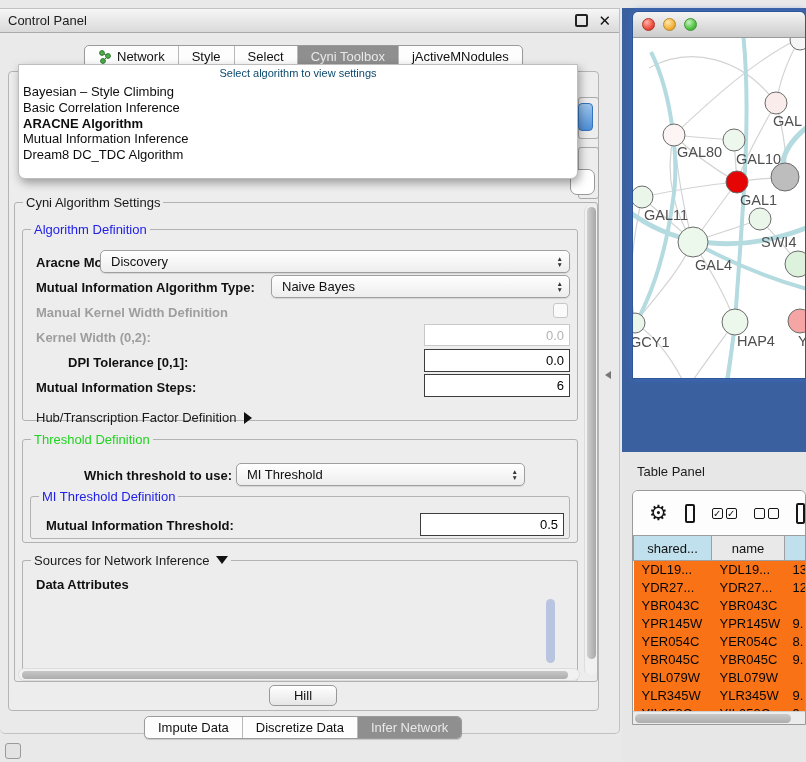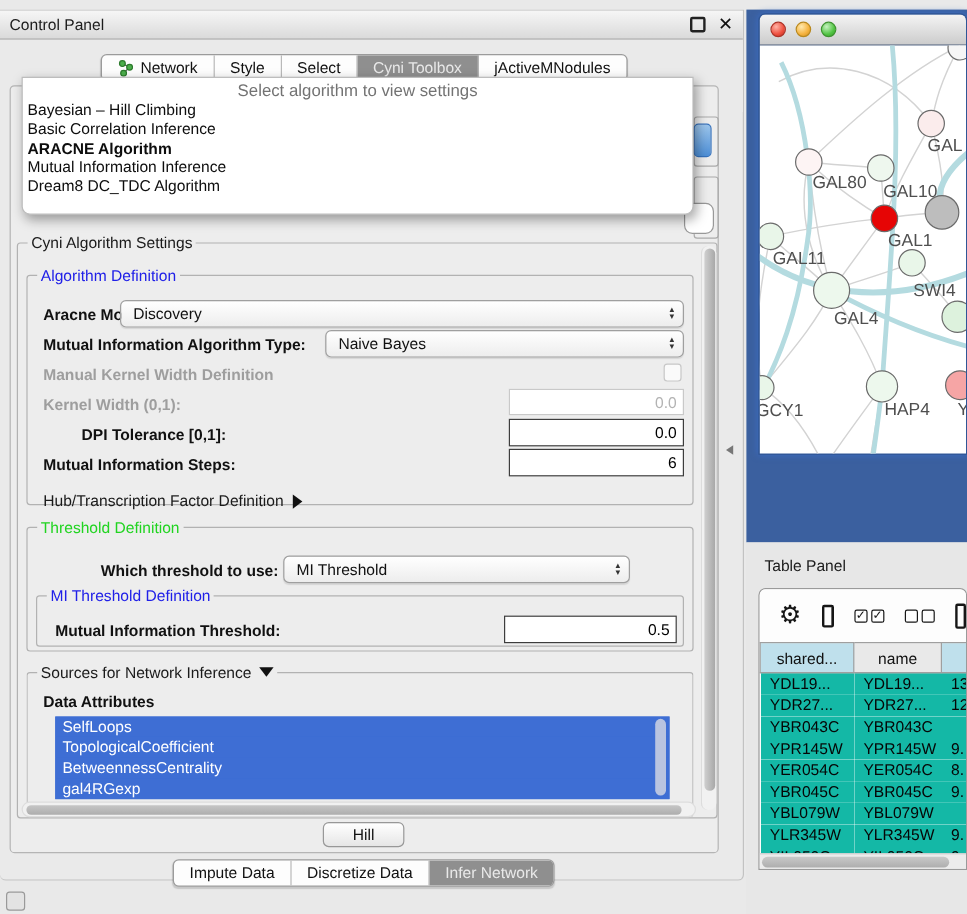--- a/index.html
+++ b/index.html
@@ -33,21 +33,21 @@
   .tab.sel { background:#8f8f8f; color:#e9e9e9; }
 
   
   .cp-content { left:8px; top:62px; width:591px; height:640px;
     background:#ededed; border:1px solid #b5b5b5; border-radius:4px; }
 
   
   .popup { left:18px; top:55px; width:560px; height:115px; background:#fff;
     border:1px solid #bdbdbd; border-radius:0 0 7px 7px;
     box-shadow:2px 4px 10px rgba(0,0,0,.35); z-index:30; padding-top:2px; }
-  .popup-placeholder { text-align:center; color:#737373; font-size:14px; height:17px; }
+  .popup-placeholder { text-align:center; color:#0c4a6e; font-size:11px; height:17px; }
   .popup-item { padding-left:4px; font-size:13px; height:15.8px; line-height:15.8px;
     color:#0d0d0d; white-space:nowrap; }
   .popup-item.bold { font-weight:bold; }
 
   
   .sliver-group1 { left:578px; top:88px; width:21px; height:42px;
     border:1px solid #aaa; border-radius:3px; z-index:5; }
   .sliver-bluebtn { left:578px; top:94px; width:15px; height:28px;
     background:linear-gradient(#9cc5ec,#4e8fd6); border:1px solid #3572bd;
     border-radius:4px; z-index:6; }
@@ -149,21 +149,21 @@
   .cb-pair { display:flex; gap:3px; }
   .cb { width:11px; height:11px; border:1.5px solid #161616; border-radius:2px;
     font-size:10px; line-height:9px; text-align:center; color:#161616; font-weight:bold; }
   .doc-icon { width:17px; height:21px; border:2.5px solid #161616; border-radius:2px;
     position:relative; }
   .tp-table { border-collapse:collapse; width:220px; table-layout:fixed; }
   .tp-table th { height:25px; font-size:13px; font-weight:normal; color:#111;
     border:1px solid #9f9f9f; border-top:1px solid #9f9f9f; background:#e9e9e9; }
   .tp-table th.hl { background:#bfe0ec; }
   .tp-table td { height:18px; font-size:13px; color:#060606; padding-left:8px;
-    white-space:nowrap; overflow:hidden; background:#14b8a6; }
+    white-space:nowrap; overflow:hidden; background:#f97316; }
   .tp-hscroll { position:absolute; left:0; bottom:0; width:172px; height:13px;
     background:#ececec; border-top:1px solid #cfcfcf; }
   .tp-hscroll .thumb { position:absolute; left:2px; top:2px; width:156px; height:9px;
     background:linear-gradient(#c9c9c9,#aeaeae); border-radius:5px; }
 
   svg text { font-family:"Liberation Sans","DejaVu Sans",sans-serif; }
 </style>
 </head>
 <body>
 
@@ -207,21 +207,21 @@
   <div class="abs cp-content"></div>
 
   <div class="abs sliver-group1"></div>
   <div class="abs sliver-bluebtn"></div>
   <div class="abs sliver-group2"></div>
   <div class="abs sliver-field"></div>
 
   <div class="abs popup">
     <div class="popup-placeholder">Select algorithm to view settings</div>
     <div id="popup-items">
-        <div class="popup-item">Bayesian – Hill Climbing</div>
+        <div class="popup-item">Bayesian – Style Climbing</div>
         <div class="popup-item">Basic Correlation Inference</div>
         <div class="popup-item bold">ARACNE Algorithm</div>
         <div class="popup-item">Mutual Information Inference</div>
         <div class="popup-item">Dream8 DC_TDC Algorithm</div>
       </div>
   </div>
 
   <div class="group" style="left:14px; top:193px; width:584px; height:480px;">
     <span class="group-label">Cyni Algorithm Settings</span>
   </div>
@@ -244,21 +244,21 @@
     <span>Naive Bayes</span>
     <span class="spin">
         <span>▲</span>
         <span>▼</span>
       </span>
   </div>
 
   <span class="formlabel disabled" style="left:36px; top:296px;">Manual Kernel Width Definition</span>
   <span class="checkbox" style="left:553px; top:294px;"></span>
 
-  <span class="formlabel disabled" style="left:36px; top:321px;">Kernel Width (0,1):</span>
+  <span class="formlabel disabled" style="left:36px; top:321px;">Kernel Width (0,2):</span>
   <div class="tfield disabled" style="left:424px; top:315px; width:146px; height:22px;">
     <span>0.0</span>
   </div>
 
   <span class="formlabel" style="left:36px; top:346px;padding-left:32px;">DPI Tolerance [0,1]:</span>
   <div class="tfield" style="left:424px; top:340px; width:146px; height:23px;">
     <span>0.0</span>
   </div>
 
   <span class="formlabel" style="left:36px; top:371px;">Mutual Information Steps:</span>
@@ -288,26 +288,20 @@
   </div>
   <span class="formlabel" style="left:46px; top:509px;">Mutual Information Threshold:</span>
   <div class="tfield" style="left:420px; top:504px; width:144px; height:23px;">
     <span>0.5</span>
   </div>
 
   <div class="group" style="left:22px; top:551px; width:556px; height:121px; border-bottom:none;">
     <span class="group-label"><span>Sources for Network Inference</span><span class="tri-down"></span></span>
   </div>
   <span class="formlabel" style="left:36px; top:568px;">Data Attributes</span>
-  <div class="attr-list" id="attr-list">
-      <div class="attr-item">SelfLoops</div>
-      <div class="attr-item">TopologicalCoefficient</div>
-      <div class="attr-item">BetweennessCentrality</div>
-      <div class="attr-item">gal4RGexp</div>
-    </div>
   <div class="abs attr-scroll"></div>
 
   <div class="abs vscroll">
       <div class="thumb"></div>
     </div>
   <div class="abs hscroll">
       <div class="thumb"></div>
     </div>
 
   <div class="abs apply-btn">

